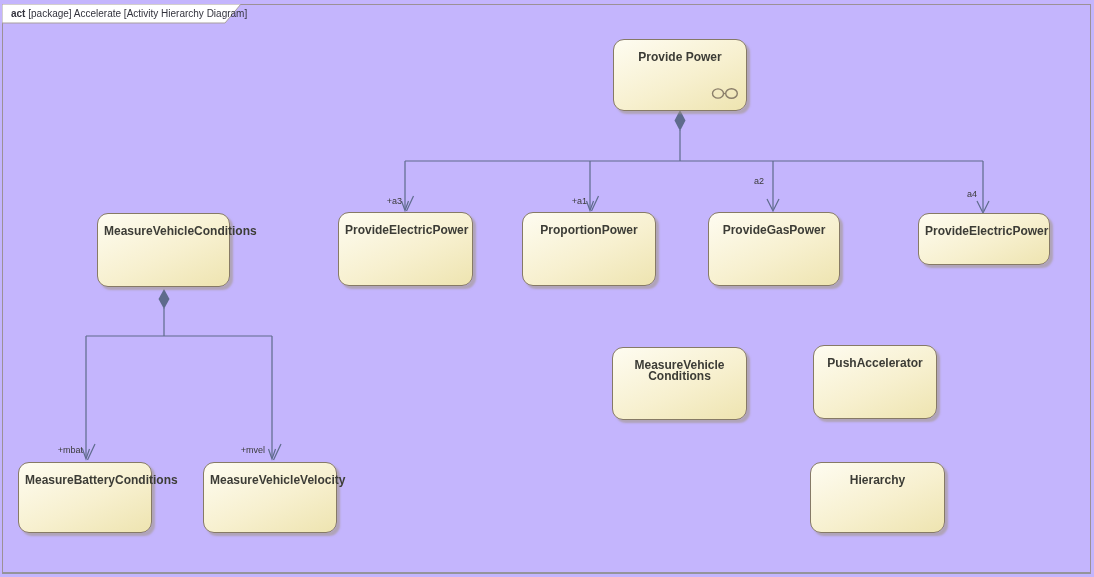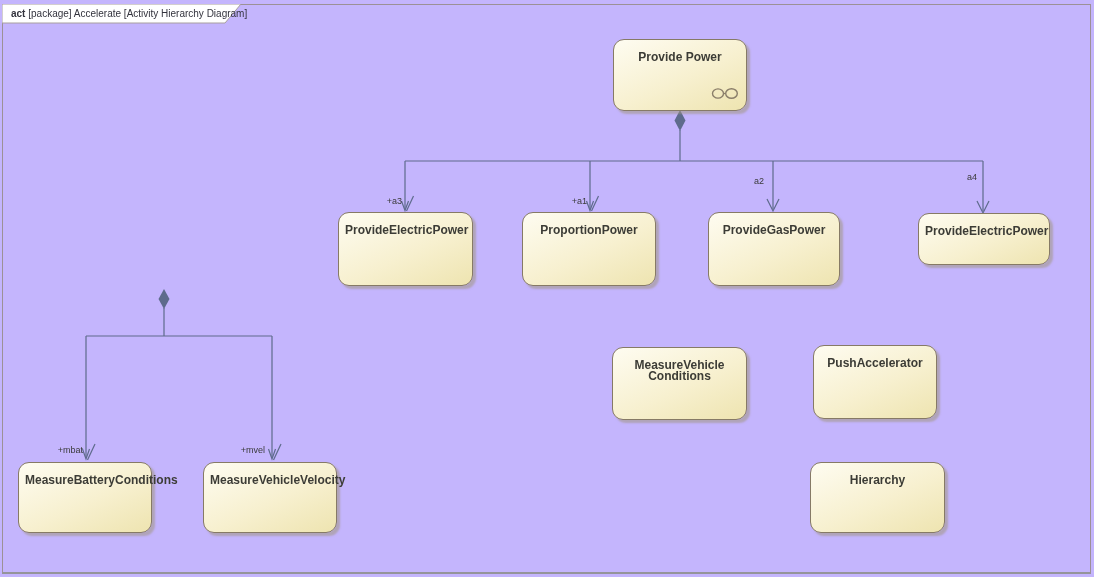--- a/index.html
+++ b/index.html
@@ -111,20 +111,23 @@
   </div>
 
   <div class="node" style="left:708px;top:212px;width:132px;height:74px;">
     <span class="node-label">ProvideGasPower</span>
   </div>
 
   <div class="node" style="left:918px;top:213px;width:132px;height:52px;">
     <span class="node-label">ProvideElectricPower</span>
   </div>
 
+  <div class="node" style="left:97px;top:213px;width:133px;height:74px;">
+    <span class="node-label">MeasureVehicleConditions</span>
+  </div>
 
   <div class="node" style="left:203px;top:462px;width:134px;height:71px;">
     <span class="node-label">MeasureVehicleVelocity</span>
   </div>
 
   <div class="node" style="left:18px;top:462px;width:134px;height:71px;">
     <span class="node-label">MeasureBatteryConditions</span>
   </div>
 
   <div class="node" style="left:612px;top:347px;width:135px;height:73px;">
@@ -135,17 +138,17 @@
     <span class="node-label">PushAccelerator</span>
   </div>
 
   <div class="node" style="left:810px;top:462px;width:135px;height:71px;">
     <span class="node-label">Hierarchy</span>
   </div>
 
   <span class="edge-label ralign" style="left:372px;top:196px;width:30px;">+a3</span>
   <span class="edge-label ralign" style="left:557px;top:196px;width:30px;">+a1</span>
   <span class="edge-label ralign" style="left:734px;top:176px;width:30px;">a2</span>
-  <span class="edge-label ralign" style="left:947px;top:172px;width:30px;">a4</span>
+  <span class="edge-label ralign" style="left:947px;top:189px;width:30px;">a4</span>
   <span class="edge-label ralign" style="left:46px;top:445px;width:37px;">+mbat</span>
   <span class="edge-label ralign" style="left:228px;top:445px;width:37px;">+mvel</span>
 
 </div>
 
 </body></html>

